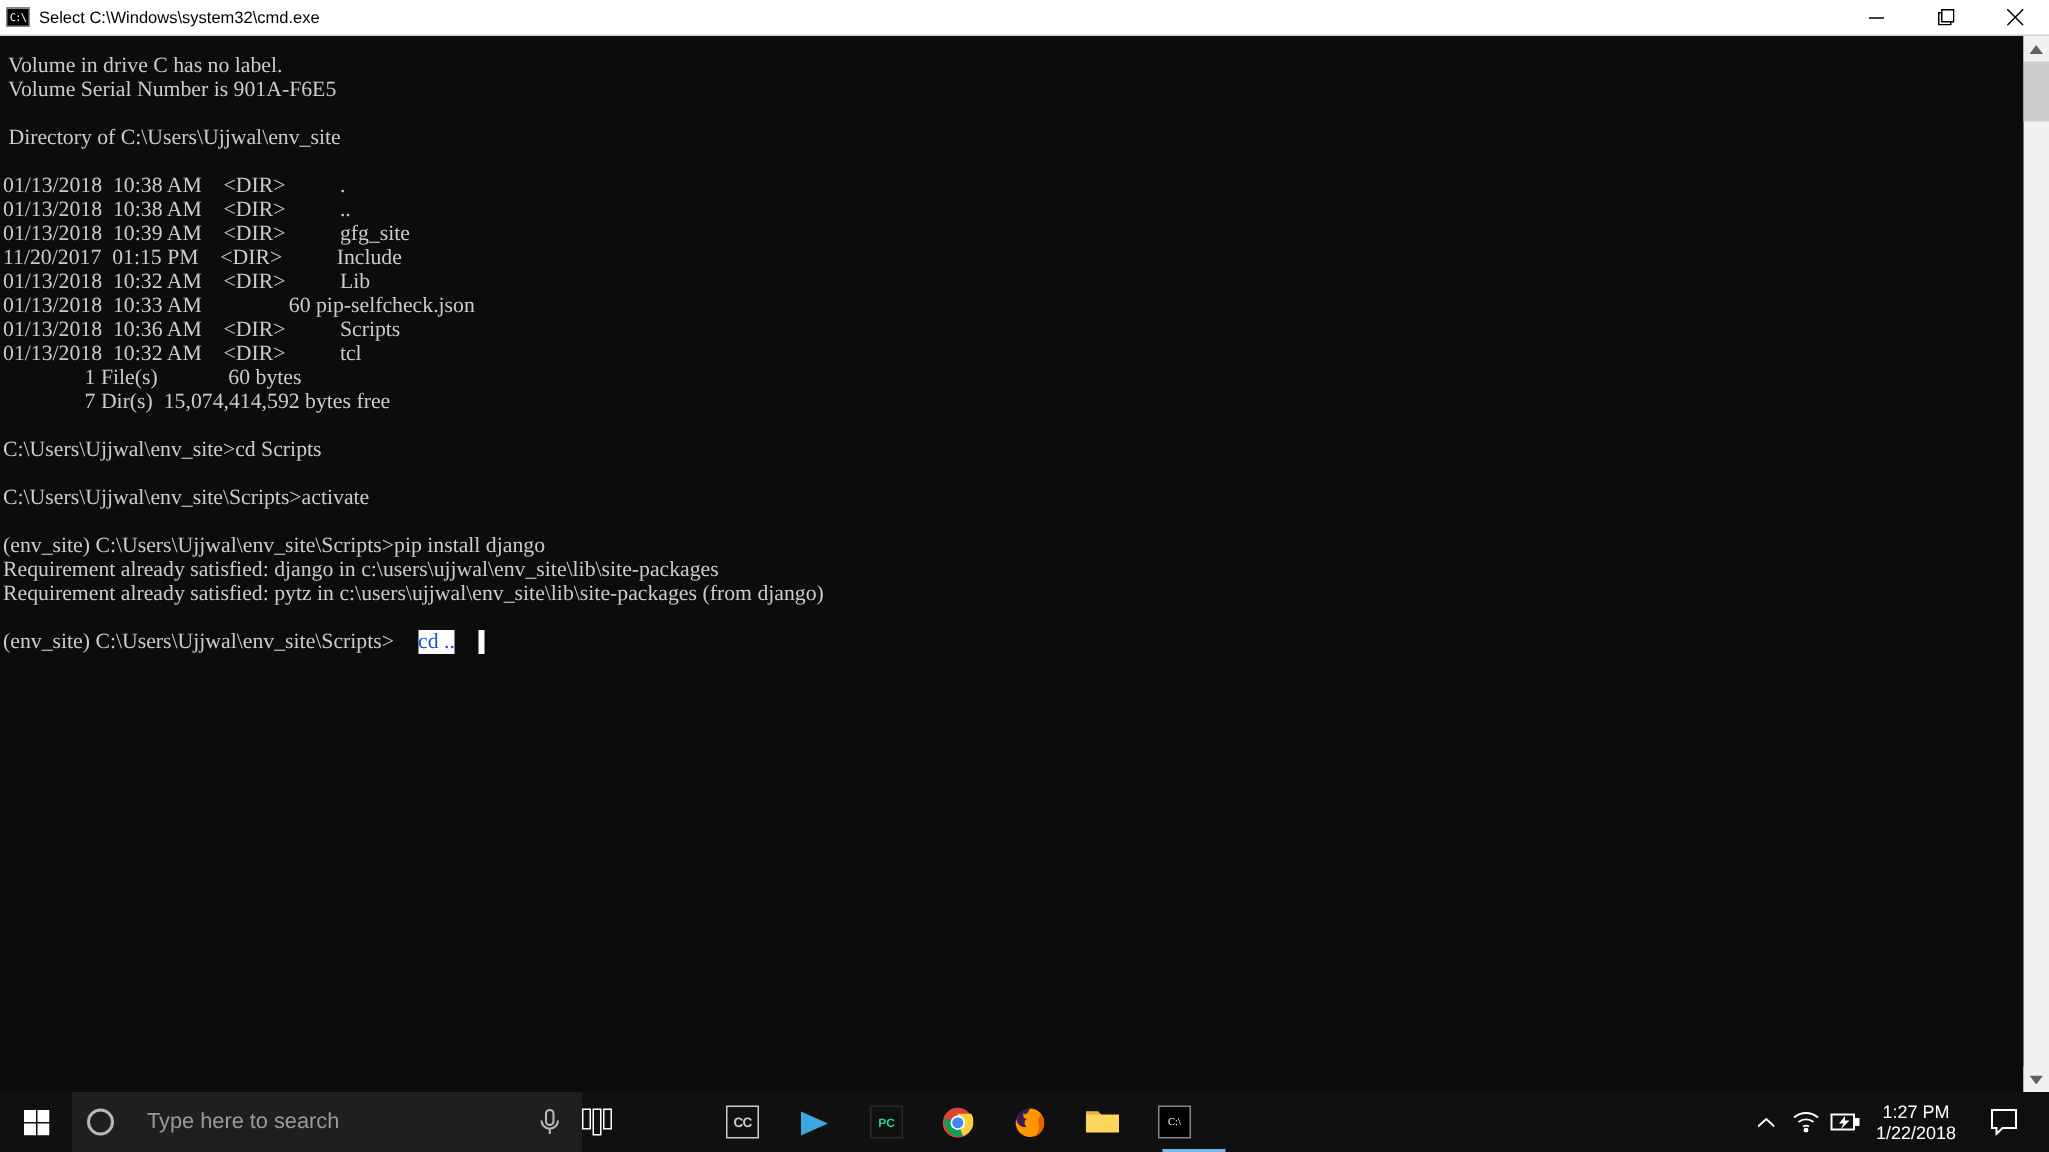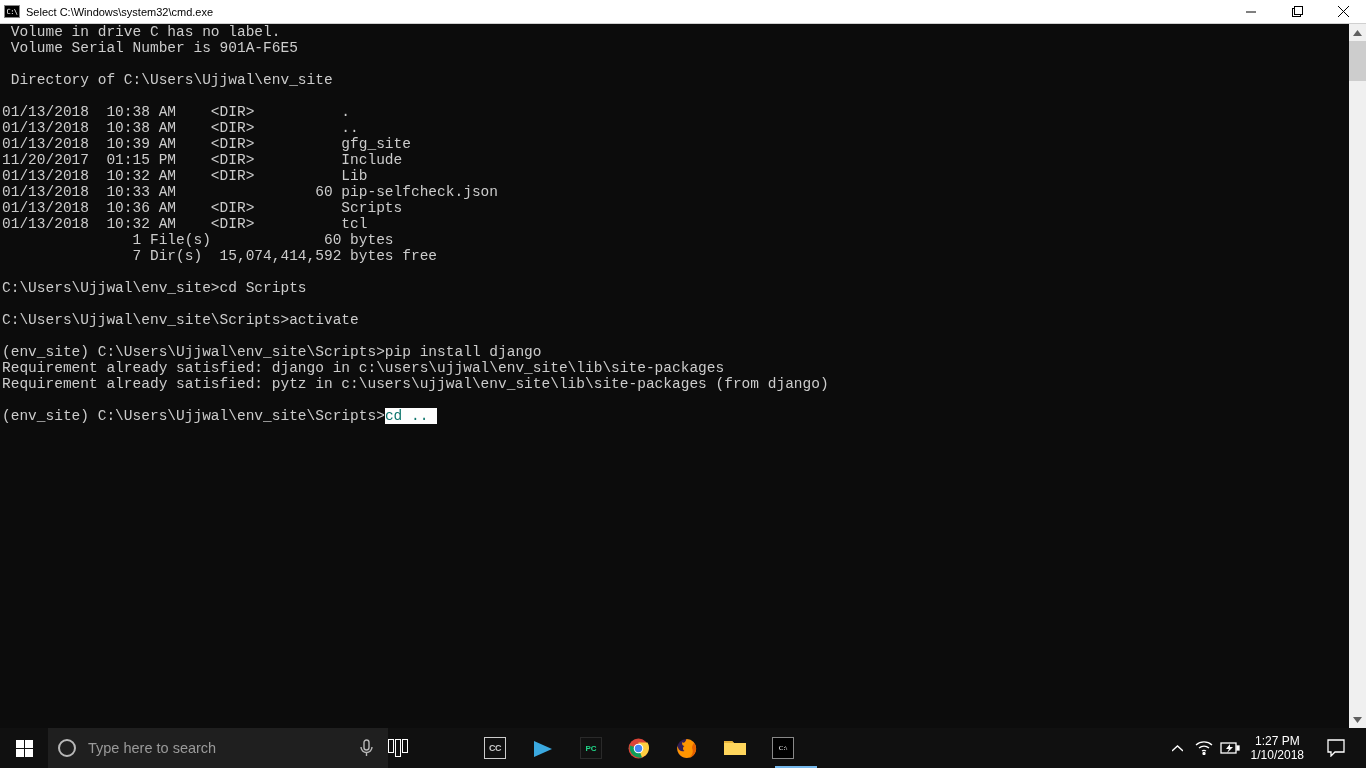--- a/index.html
+++ b/index.html
@@ -62,31 +62,32 @@
       position: relative;
       width: 100%;
       height: 704px; 
       background: #000;
     }
     .terminal {
       position: absolute;
       inset: 0 17px 0 0;
       background: #0c0c0c;
       color: #cccccc;
-      font-family: Liberation Mono, monospace;
+      font-family: Liberation Serif, serif;
       font-size: 14.5px;
       line-height: 16px;
       white-space: pre;
-      padding: 0px 2px;
+      padding: 12px 2px;
       letter-spacing: 0px;
       overflow: hidden;
     }
     .terminal .sel {
       background: #fefefe;
-      color: #0f766e;
+      color: #1d4ed8;
+      margin-left: 16px;
     }
     
     .scrollbar {
       position: absolute;
       right: 0; top: 0; bottom: 0;
       width: 17px;
       background: #f0f0f0;
     }
     .scroll-btn {
       width: 17px; height: 17px;
@@ -118,21 +119,21 @@
     .tb-start {
       width: 48px;
       display: flex; align-items: center; justify-content: center;
     }
     .tb-start svg { fill: #fff; }
     .tb-search {
       width: 340px;
       background: #1f1f1f;
       display: flex;
       align-items: center;
-      gap: 12px;
+      gap: 22px;
       padding-left: 10px;
     }
     .tb-search-circle {
       width: 18px; height: 18px;
       border: 2px solid #b8b8b8;
       border-radius: 50%;
     }
     .tb-search-text {
       color: #9a9a9a;
       font-size: 14.5px;
@@ -338,21 +339,21 @@
     </div>
     <div class="tray-icon">
       <svg width="20" height="12" viewBox="0 0 20 12" stroke="#fff" fill="none" stroke-width="1.3">
         <rect x="1" y="1" width="15" height="10"></rect>
           <rect x="17" y="4" width="2" height="4" fill="#fff"></rect>
         <path d="M10 2 L6 7 h3 l-2 4 6-6 h-3 z" fill="#fff" stroke="none"></path>
       </svg>
     </div>
     <div class="clock">
       <div>1:27 PM</div>
-      <div>1/10/2018</div>
+      <div>1/22/2018</div>
     </div>
     <div class="notif">
       <svg width="18" height="18" viewBox="0 0 18 18" stroke="#fff" fill="none" stroke-width="1.3">
         <path d="M1 1 h16 v12 h-9 l-4 4 v-4 h-3 z"></path>
       </svg>
     </div>
     <div class="show-desktop"></div>
   </div>
 </div>
 

